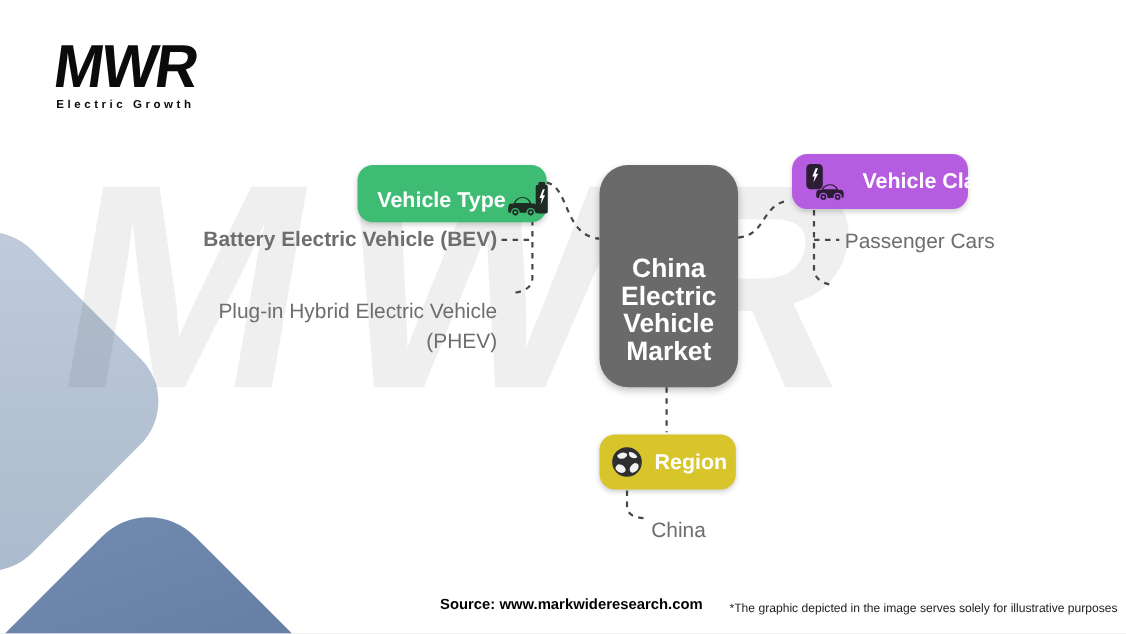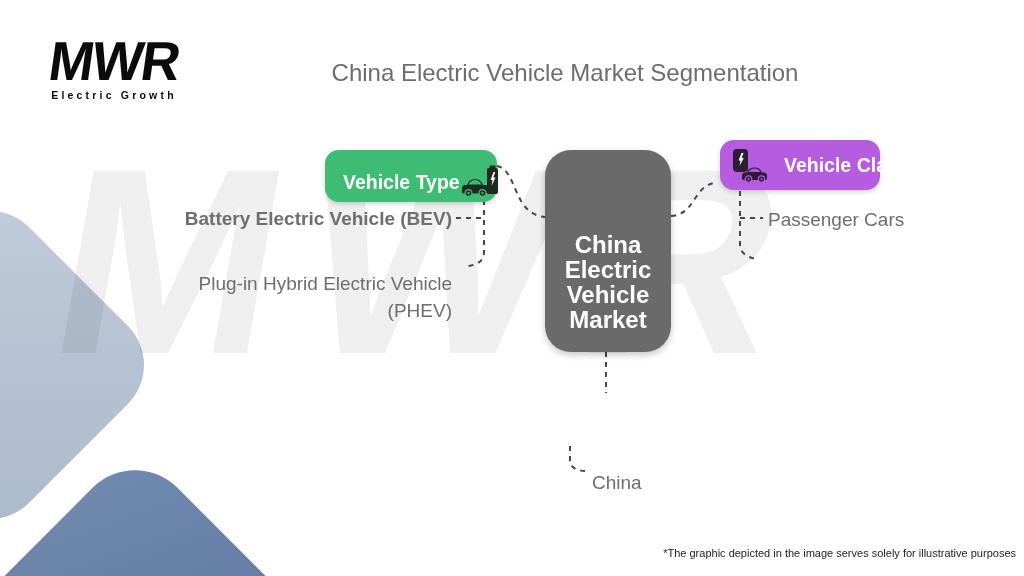--- a/index.html
+++ b/index.html
@@ -119,21 +119,20 @@
   <div class="decor decor-light"></div>
   <div class="decor decor-dark"></div>
 
   <div class="watermark">MWR</div>
 
   <div class="logo">
     <span class="logo-acronym">MWR</span>
     <span class="logo-tagline">Electric Growth</span>
   </div>
 
-  <h1 class="title">China Electric Vehicle Market Segmentation</h1>
 
   <svg class="connectors" viewBox="0 0 1024 576">
     <path d="M 497 166 C 518 170 512 214 545 217"></path>
     <path d="M 484 190 L 484 252 Q 484 264 468 266"></path>
     <path d="M 456 218 L 484 218"></path>
     <path d="M 671 216 C 696 214 692 188 714 183"></path>
     <path d="M 740 191 L 740 244 Q 740 256 756 259"></path>
     <path d="M 740 218 L 763 218"></path>
     <path d="M 606 352 L 606 393"></path>
     <path d="M 570 446 L 570 460 Q 570 470 585 471"></path>
@@ -177,21 +176,34 @@
         <path d="M18.5 25 q2 -3.6 6 -3.6 q4 0 6 3.6 Z" fill="#b55ce0"></path>
         <circle cx="18.5" cy="32" r="3.2" fill="#2b1d33" stroke="#b55ce0" stroke-width="1.2"></circle>
         <circle cx="31.5" cy="32" r="3.2" fill="#2b1d33" stroke="#b55ce0" stroke-width="1.2"></circle>
         <circle cx="18.5" cy="32" r="1.1" fill="#b55ce0"></circle>
         <circle cx="31.5" cy="32" r="1.1" fill="#b55ce0"></circle>
       </svg>
     </span>
     <span class="node-label">Vehicle Class</span>
   </div>
 
+  <div class="node node-region">
+    <span class="node-icon">
+      <svg width="30" height="30" viewBox="0 0 30 30">
+        <circle cx="15" cy="15" r="13.5" fill="#2f2f2f"></circle>
+        <path d="M6 9 q4 -4 8 -2 q2 1 0.5 3 q-2 2.5 -5 2 q-3 -0.5 -3.5 -3 Z" fill="#f2f2f2"></path>
+        <path d="M17 6 q5 0 7.5 4.5 q-2.5 2 -5.5 0.5 q-3 -1.5 -2 -5 Z" fill="#f2f2f2"></path>
+        <path d="M22 16 q4 0 3.5 3.5 q-0.5 3.5 -4.5 5 q-3 1 -3.5 -2 q-0.5 -4 4.5 -6.5 Z" fill="#f2f2f2"></path>
+        <path d="M7 17 q4 0 6 3 q2 3 -1 4.5 q-4 1.5 -7 -2.5 q-1.5 -2.5 2 -5 Z" fill="#f2f2f2"></path>
+      </svg>
+    </span>
+    <span class="node-label">Region</span>
+  </div>
 
   <div class="item-label item-bev">Battery Electric Vehicle (BEV)</div>
   <div class="item-label item-phev">Plug-in Hybrid Electric Vehicle (PHEV)</div>
   <div class="item-label item-passenger">Passenger Cars</div>
   <div class="item-label item-china">China</div>
 
+  <div class="footer-source">Source: www.markwideresearch.com</div>
   <div class="footer-disclaimer">*The graphic depicted in the image serves solely for illustrative purposes</div>
 
 </div>
 
 </body></html>

